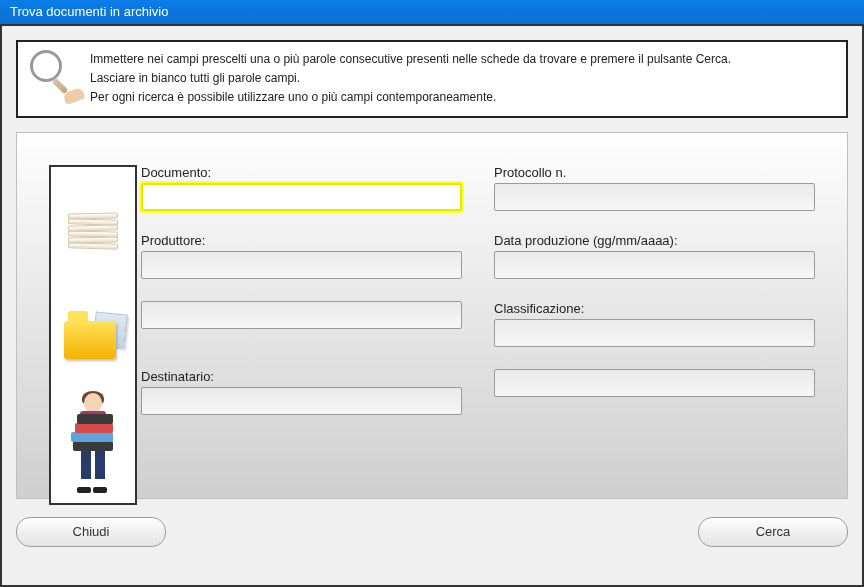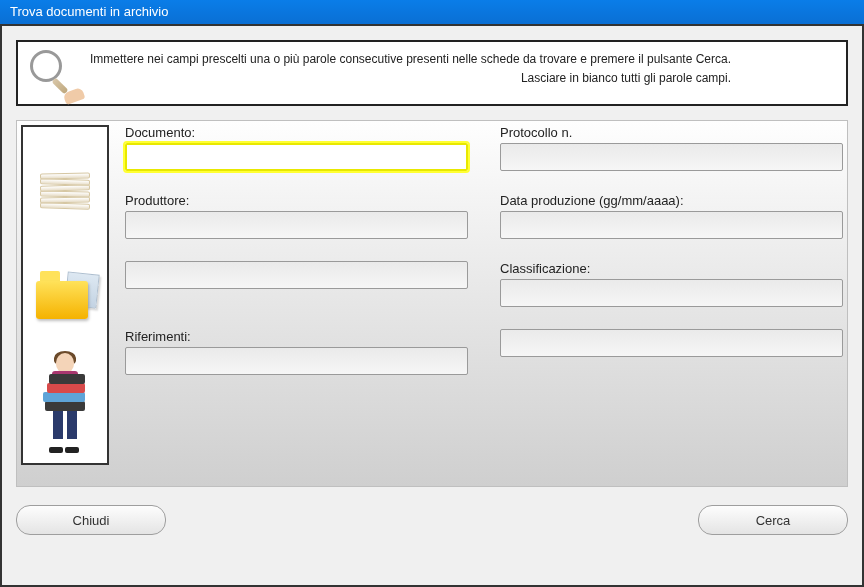--- a/index.html
+++ b/index.html
@@ -7,23 +7,23 @@
 
 .titlebar { height: 24px; background: linear-gradient(#0a7de8,#0a6fd4); color: #fff; padding: 4px 10px; font-size: 13px; }
 
 .window-body { border: 2px solid #333; margin: 0; height: 563px; background: #f0f0f0; padding: 14px; }
 
 .help-box { border: 2px solid #222; background: #fff; padding: 8px 12px; display: flex; align-items: flex-start; gap: 14px; }
 .help-icon { width: 46px; height: 46px; flex: none; position: relative; }
 .magnifier { width: 32px; height: 32px; border: 3px solid #999; border-radius: 50%; position: relative; }
 .magnifier::after { content: ''; position: absolute; width: 6px; height: 18px; background: linear-gradient(#d8c6a8,#bfa87d); bottom: -16px; right: -4px; border-radius: 3px; transform: rotate(-45deg); }
 .hand { position:absolute; width:20px; height:12px; background:#f0cba8; border-radius:6px 6px 3px 3px; bottom:-6px; right:-8px; transform:rotate(-20deg); }
-.help-text { line-height: 1.6; color: #222; font-size: 12px; text-align: right; }
+.help-text { line-height: 1.6; color: #222; font-size: 12px; }
 
-.main-panel { margin-top: 14px; height: 367px; border: 1px solid #bfbfbf; background: linear-gradient(#fefefe 0%, #e6e6e6 50%, #cfcfcf 100%); padding: 4px; display: flex; gap: 16px; }
+.main-panel { margin-top: 14px; height: 367px; border: 1px solid #bfbfbf; background: linear-gradient(#fefefe 0%, #e6e6e6 50%, #cfcfcf 100%); padding: 32px; display: flex; gap: 4px; }
 
 .thumb-strip { width: 88px; height: 340px; border: 2px solid #333; background: #fff; display: flex; flex-direction: column; align-items: center; justify-content: space-around; padding: 6px 0; }
 .thumb { width: 64px; height: 96px; display: flex; align-items: center; justify-content: center; }
 
 
 .paper-stack { width: 56px; height: 44px; position: relative; }
 .paper-stack div { position:absolute; width:50px; height:6px; background:linear-gradient(#fff,#e8dec9); border:1px solid #d6c7a3; border-radius:2px; left:3px; }
 .paper-stack div:nth-child(1){ bottom:0; transform:rotate(2deg);} 
 .paper-stack div:nth-child(2){ bottom:6px; transform:rotate(-1deg);} 
 .paper-stack div:nth-child(3){ bottom:12px; transform:rotate(1deg);} 
@@ -71,20 +71,21 @@
 <div class="window-body">
 
   <div class="help-box">
     <div class="help-icon">
       <div class="magnifier"></div>
         <div class="hand"></div>
     </div>
     <div class="help-text">
       <div>Immettere nei campi prescelti una o più parole consecutive presenti nelle schede da trovare e premere il pulsante Cerca.</div>
       <div>Lasciare in bianco tutti gli parole campi.</div>
+      <div>Per ogni ricerca è possibile utilizzare uno o più campi contemporaneamente.</div>
     </div>
   </div>
 
   <div class="main-panel">
 
     <div class="thumb-strip">
       <div class="thumb">
         <div class="paper-stack">
             <div></div>
             <div></div>
@@ -138,21 +139,21 @@
         <input type="text" value="" style="">
       </div>
       <div class="field">
         <input type="text" value="" style="">
       </div>
       <div class="field">
         <label>Classificazione:</label>
         <input type="text" value="" style="">
       </div>
       <div class="field">
-        <label>Riferimenti:</label>
+        <label>Destinatario:</label>
         <input type="text" value="" style="">
       </div>
       <div class="field">
         <input type="text" value="" style="">
       </div>
     </div>
 
   </div>
 
   <div class="button-row">

